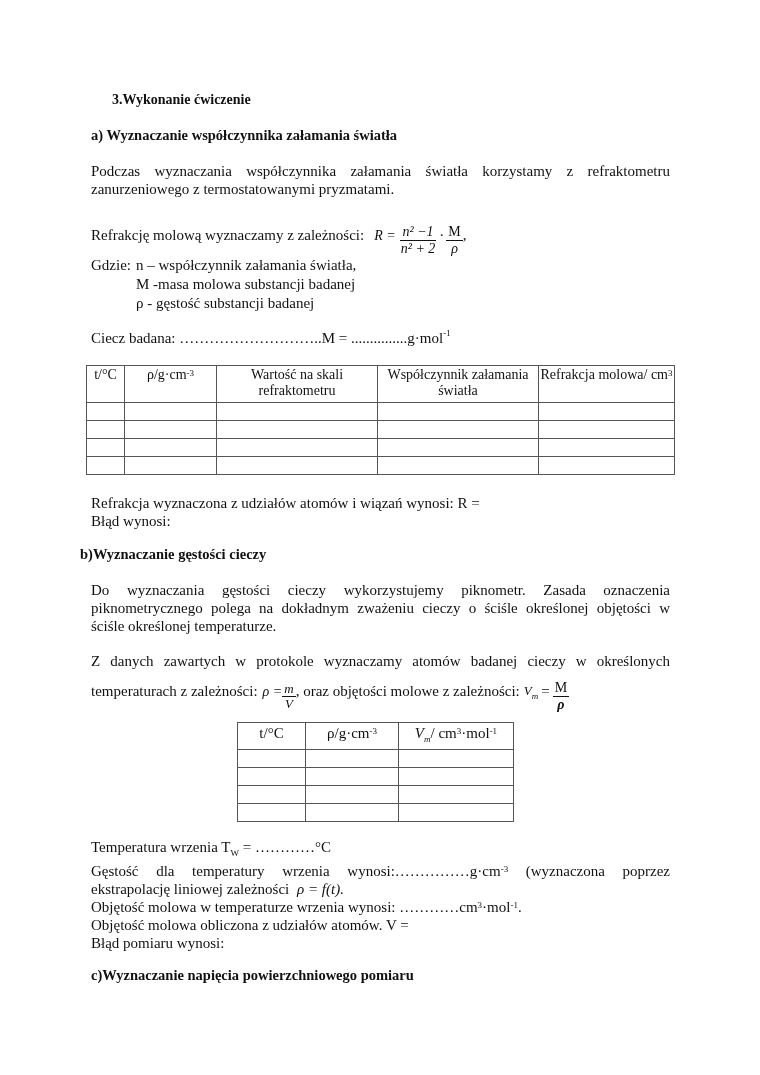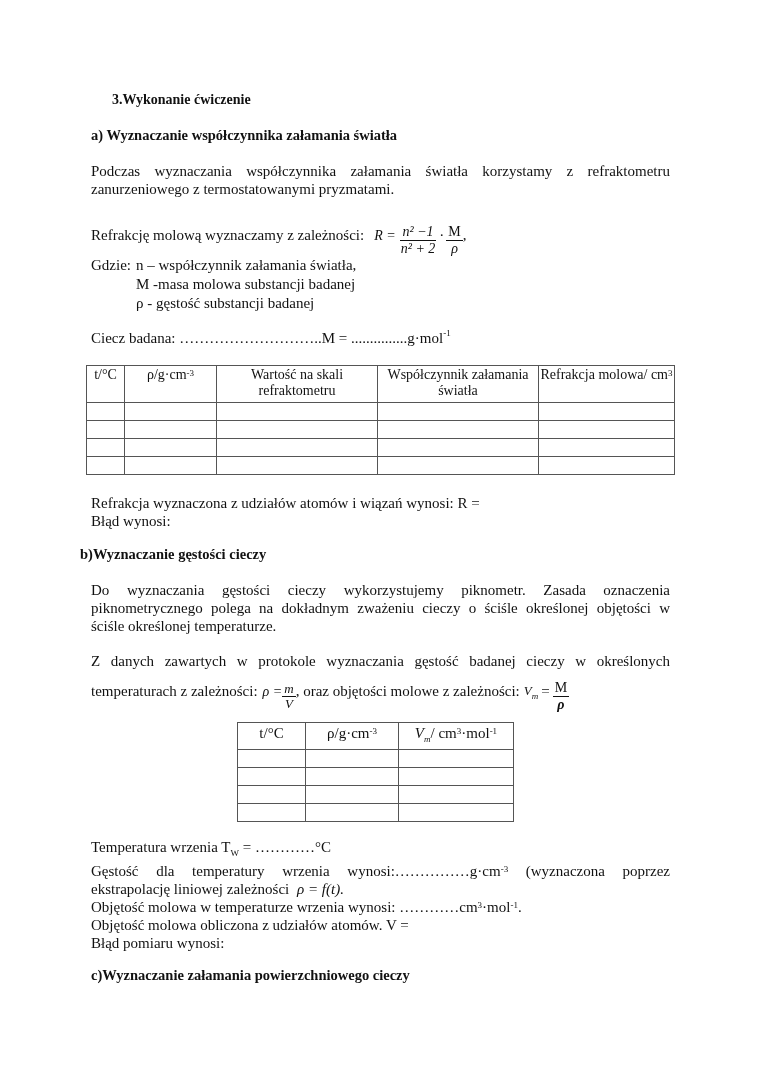--- a/index.html
+++ b/index.html
@@ -111,21 +111,21 @@
 
 <div class="abs h2" style="left:80px; top:546px;">b)Wyznaczanie gęstości cieczy</div>
 
 <div class="abs p" style="top:581px;">
   <div class="just">Do wyznaczania gęstości cieczy wykorzystujemy piknometr. Zasada oznaczenia</div>
   <div class="just">piknometrycznego polega na dokładnym zważeniu cieczy o ściśle określonej objętości w</div>
   <div>ściśle określonej temperaturze.</div>
 </div>
 
 <div class="abs p" style="top:652px;">
-  <div class="just">Z danych zawartych w protokole wyznaczania gęstość badanej cieczy w określonych</div>
+  <div class="just">Z danych zawartych w protokole wyznaczamy atomów badanej cieczy w określonych</div>
 </div>
 <div class="abs" style="left:91px; top:670px; display:flex; align-items:center;">
   <span>temperaturach z zależności:</span>
   <span style="margin-left:5px; font-style:italic; font-size:14px;">ρ =</span>
   <span class="frac" style="font-size:13px; line-height:14px;">
     <span class="num">m</span>
     <span class="den">V</span>
   </span>
   <span>, oraz objętości molowe z zależności:</span>
   <span style="margin-left:4px; font-style:italic; font-size:13px;"><span>V</span><sub class="s">m</sub></span>
@@ -168,13 +168,13 @@
 
 <div class="abs" style="left:91px; top:838px; width:579px; line-height:18px;">
   <div><span>Temperatura wrzenia T</span><sub class="s">W</sub><span> = …………°C</span></div>
   <div class="just"><span>Gęstość dla temperatury wrzenia wynosi:……………g·cm</span><sup>-3</sup><span> (wyznaczona poprzez</span></div>
   <div><span>ekstrapolację liniowej zależności</span> <i style="margin-left:4px;">ρ = f(t).</i></div>
   <div><span>Objętość molowa w temperaturze wrzenia wynosi: …………cm</span><sup>3</sup><span>·mol</span><sup>-1</sup><span>.</span></div>
   <div>Objętość molowa obliczona z udziałów atomów. V =</div>
   <div>Błąd pomiaru wynosi:</div>
 </div>
 
-<div class="abs h2" style="left:91px; top:967px;">c)Wyznaczanie załamania powierzchniowego cieczy</div>
+<div class="abs h2" style="left:91px; top:967px;">c)Wyznaczanie napięcia powierzchniowego pomiaru</div>
 
 </body></html>

